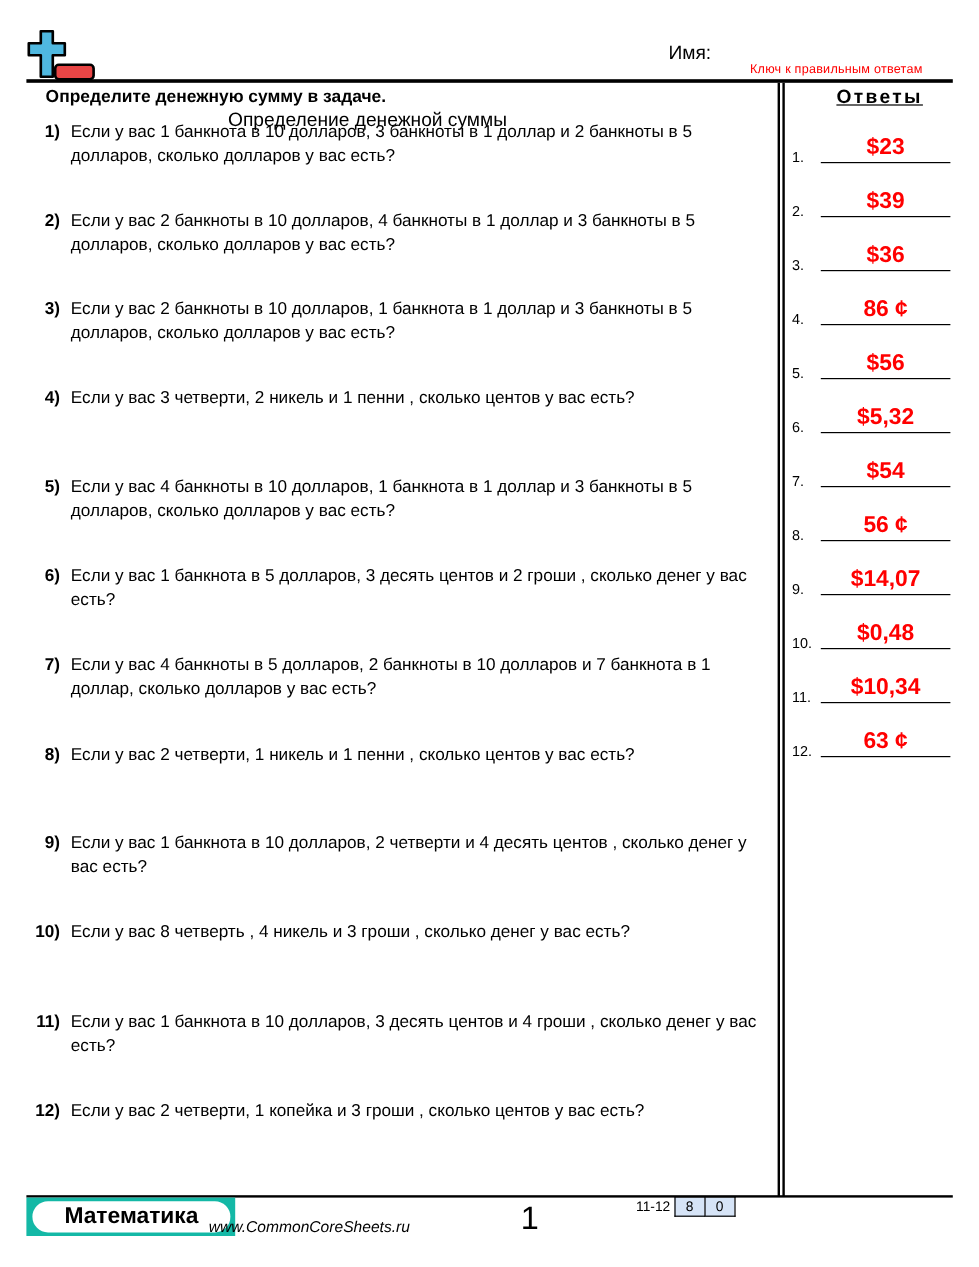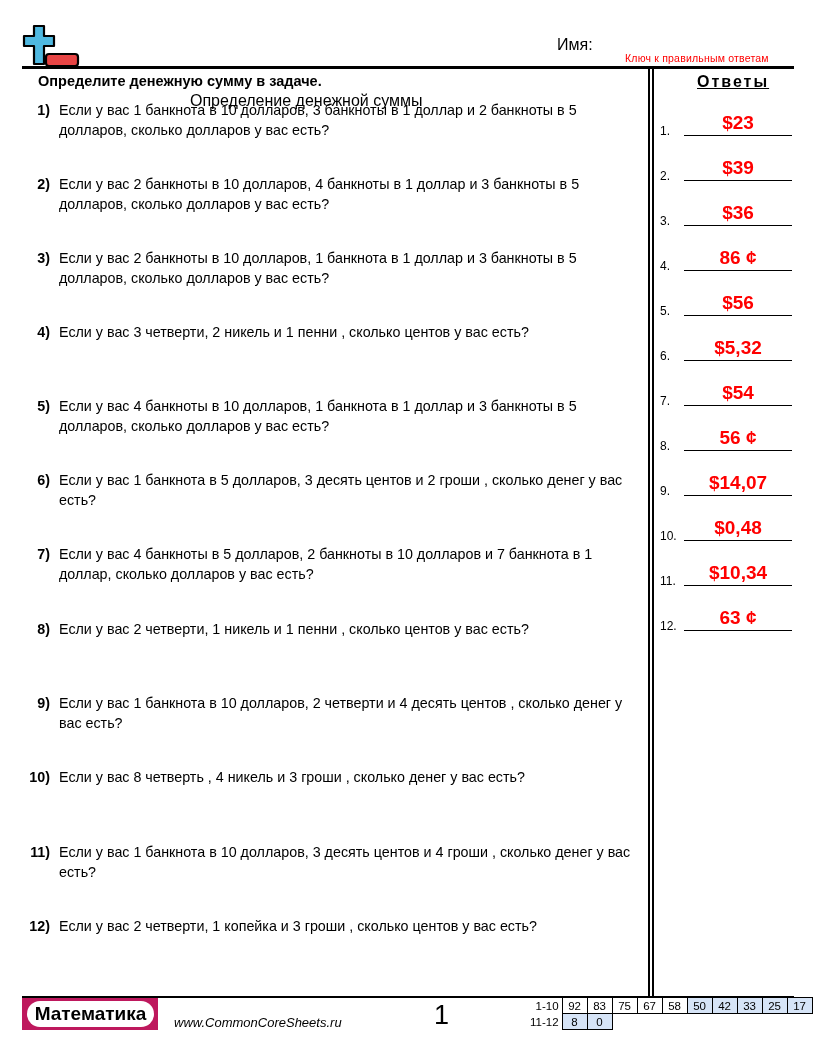--- a/index.html
+++ b/index.html
@@ -15,21 +15,21 @@
   .vline2 { left:652px; top:69px; width:2px; height:928px; background:#000; }
   .answers-title { left:697px; top:73px; font-size:16px; font-weight:bold; text-decoration:underline; letter-spacing:2px; }
   .q { position:absolute; left:22px; width:620px; font-size:14.3px; line-height:20px; display:flex; }
   .q .num { width:28px; text-align:right; font-weight:bold; flex:none; margin-right:9px; }
   .q .txt { flex:1; }
   .ans { position:absolute; left:660px; width:132px; height:30px; }
   .ans .anum { position:absolute; left:0; bottom:0; font-size:12px; }
   .ans .aline { position:absolute; left:24px; right:0; bottom:2px; height:1.5px; background:#000; }
   .ans .aval { position:absolute; left:24px; right:0; bottom:4px; text-align:center; font-size:19px; font-weight:bold; color:#ff0000; }
   .footer-rule { left:22px; top:996px; width:772px; height:1.5px; background:#000; }
-  .brand { left:22px; top:998px; width:136px; height:32px; background:#be185d; }
+  .brand { left:22px; top:998px; width:174px; height:32px; background:#14b8a6; }
   .brand-pill { position:absolute; left:5px; top:3px; right:4px; bottom:3px; background:#fff; border-radius:14px; font-weight:bold; font-size:19px; display:flex; align-items:center; justify-content:center; }
   .site { left:174px; top:1015px; font-size:13px;font-style:italic; }
   .page-num { left:434px; top:1000px; font-size:27px; }
   .score-table { left:528px; top:997px; font-size:11.5px; border-collapse:collapse; }
   .score-table td { height:15px; padding:0 2px; text-align:center; }
   .score-table td.rl { text-align:right; padding-right:3px; border:none; }
   .score-table td.c { border:1px solid #000; width:20px; }
   .score-table td.b { background:#d6e4f7; }
 </style>
 </head>
@@ -164,32 +164,19 @@
 
 <div class="abs footer-rule"></div>
 <div class="abs brand">
   <div class="brand-pill">Математика</div>
 </div>
 <div class="abs site">www.CommonCoreSheets.ru</div>
 <div class="abs page-num">1</div>
 
 <table class="abs score-table">
   <tbody>
-      <tr>
-    <td class="rl">1-10</td>
-    <td class="c">92</td>
-    <td class="c">83</td>
-    <td class="c">75</td>
-    <td class="c">67</td>
-    <td class="c">58</td>
-    <td class="c b">50</td>
-    <td class="c b">42</td>
-    <td class="c b">33</td>
-    <td class="c b">25</td>
-    <td class="c b">17</td>
-  </tr>
   <tr>
     <td class="rl">11-12</td>
     <td class="c b">8</td>
     <td class="c b">0</td>
   </tr>
 </tbody>
   </table>
 
 </body></html>

